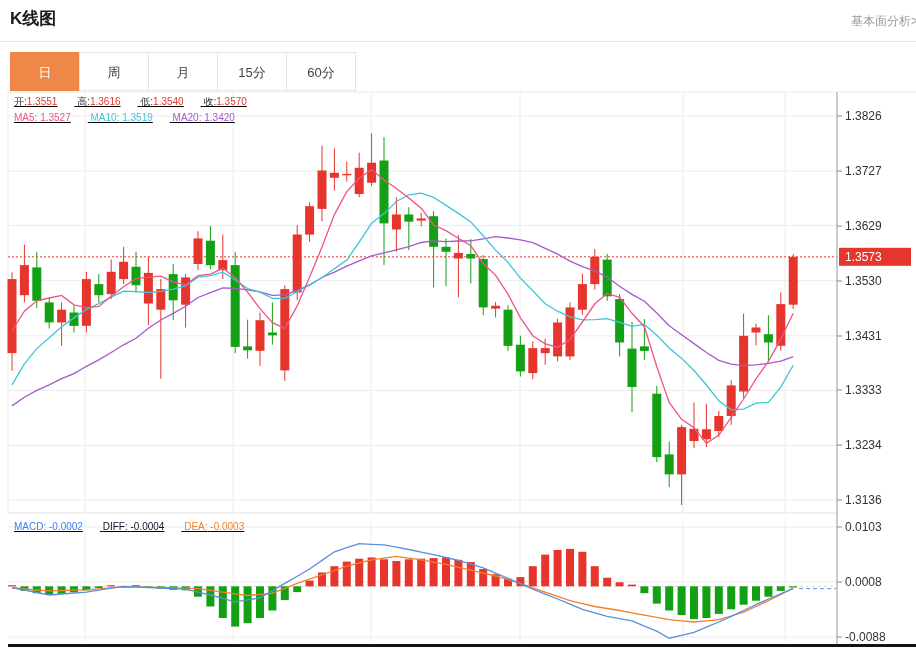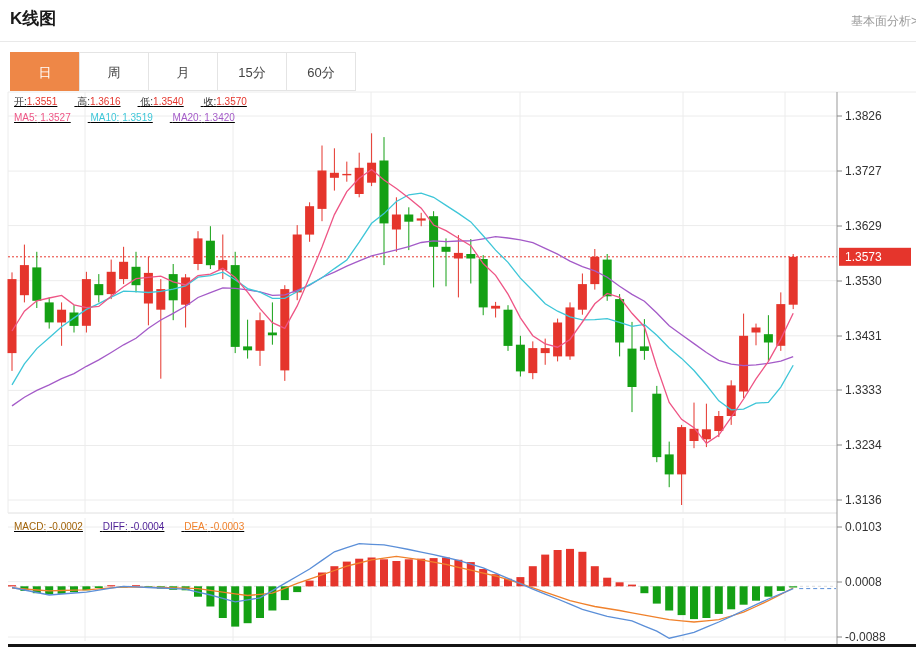--- a/index.html
+++ b/index.html
@@ -17,22 +17,22 @@
   .legend{position:absolute;left:14px;font-size:10px;white-space:nowrap;text-decoration:underline;}
   .legend .pair{margin-right:17px;}
   .legend-ohlc{top:95px;}
   .legend-ohlc .lab{color:#333;}
   .legend-ohlc .val{color:#e5352c;}
   .legend-ma{top:112px;}
   .legend-macd{top:521px;}
   .c-ma5{color:#ee5585;}
   .c-ma10{color:#3ec6d8;}
   .c-ma20{color:#a45bc8;}
-  .c-macd{color:#a16207;}
-  .c-diff{color:#4c1d95;}
+  .c-macd{color:#3b82f6;}
+  .c-diff{color:#0f172a;}
   .c-dea{color:#f0812b;text-align:right;}
   .bottom-bar{position:absolute;left:8px;top:644px;width:908px;height:3px;background:#141414;}
 </style>
 </head>
 <body>
 
 <div id="app">
   <div class="header-title">K线图</div>
   <a class="header-link">基本面分析&gt;</a>
   <div class="divider"></div>

